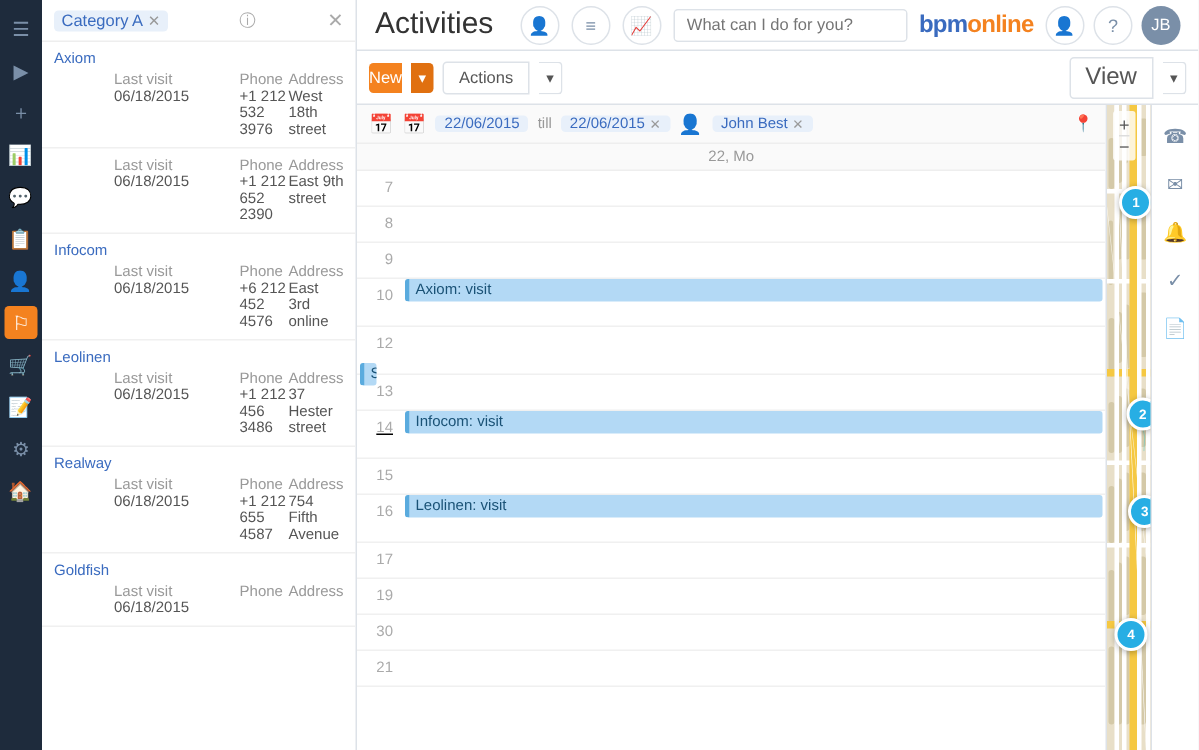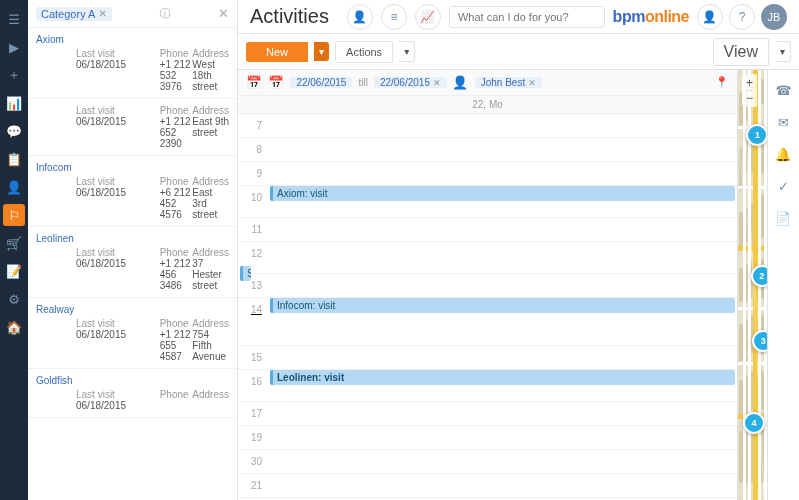--- a/index.html
+++ b/index.html
@@ -155,21 +155,21 @@
       align-items: center;
       gap: 6px;
       flex-shrink: 0;
       height: 36px;
     }
     .btn-new {
       background: #f4821f;
       color: #fff;
       border: none;
       border-radius: 3px 0 0 3px;
-      padding: 4px 20px;
+      padding: 4px 0;
       font-size: 11px;
       cursor: pointer;
     }
     .btn-new-caret {
       background: #e07010;
       color: #fff;
       border: none;
       border-radius: 0 3px 3px 0;
       padding: 4px 5px;
       font-size: 10px;
@@ -442,21 +442,21 @@
         <label>Last visit</label>
         <span>06/18/2015</span>
       </div>
       <div></div>
       <div class="contact-meta-item">
         <label>Phone</label>
         <span>+6 212 452 4576</span>
       </div>
       <div class="contact-meta-item">
         <label>Address</label>
-        <span>East 3rd street</span>
+        <span>East 3rd online</span>
       </div>
     </div>
   </div>
       <div class="contact-item">
     <div class="contact-name">Leolinen</div>
     <div class="contact-meta">
       <div class="contact-meta-item">
         <label>Last visit</label>
         <span>06/18/2015</span>
       </div>
@@ -577,47 +577,43 @@
           <div class="time-row">
             <div class="time-label">9</div>
             <div class="time-slot"></div>
           </div>
           <div class="time-row" style="height: 32px;">
             <div class="time-label">10</div>
             <div class="time-slot" style="height: 23px;">
               <div class="event-block">Axiom: visit</div>
             </div>
           </div>
-          <div class="time-row">
-            <div class="time-label">11</div>
-            <div class="time-slot"></div>
-          </div>
           <div class="time-row" style="height: 32px; flex-direction: column;">
             <div class="time-label">12</div>
             <div class="time-slot" style="height: 32px;">
               <div class="event-block">Stella Trading: visit</div>
             </div>
           </div>
           <div class="time-row">
             <div class="time-label">13</div>
             <div class="time-slot"></div>
           </div>
-          <div class="time-row" style="height: 48px; text-decoration: underline;">
+          <div class="time-row" style="height: 32px; text-decoration: underline;">
             <div class="time-label">14</div>
             <div class="time-slot" style="height: 32px;">
               <div class="event-block">Infocom: visit</div>
             </div>
           </div>
           <div class="time-row">
             <div class="time-label">15</div>
             <div class="time-slot"></div>
           </div>
           <div class="time-row" style="height: 32px;">
             <div class="time-label">16</div>
-            <div class="time-slot" style="height: 40px; font-weight: bold;">
+            <div class="time-slot" style="height: 40px;">
               <div class="event-block">Leolinen: visit</div>
             </div>
           </div>
           <div class="time-row">
             <div class="time-label">17</div>
             <div class="time-slot"></div>
           </div>
           <div class="time-row">
             <div class="time-label">19</div>
             <div class="time-slot"></div>

